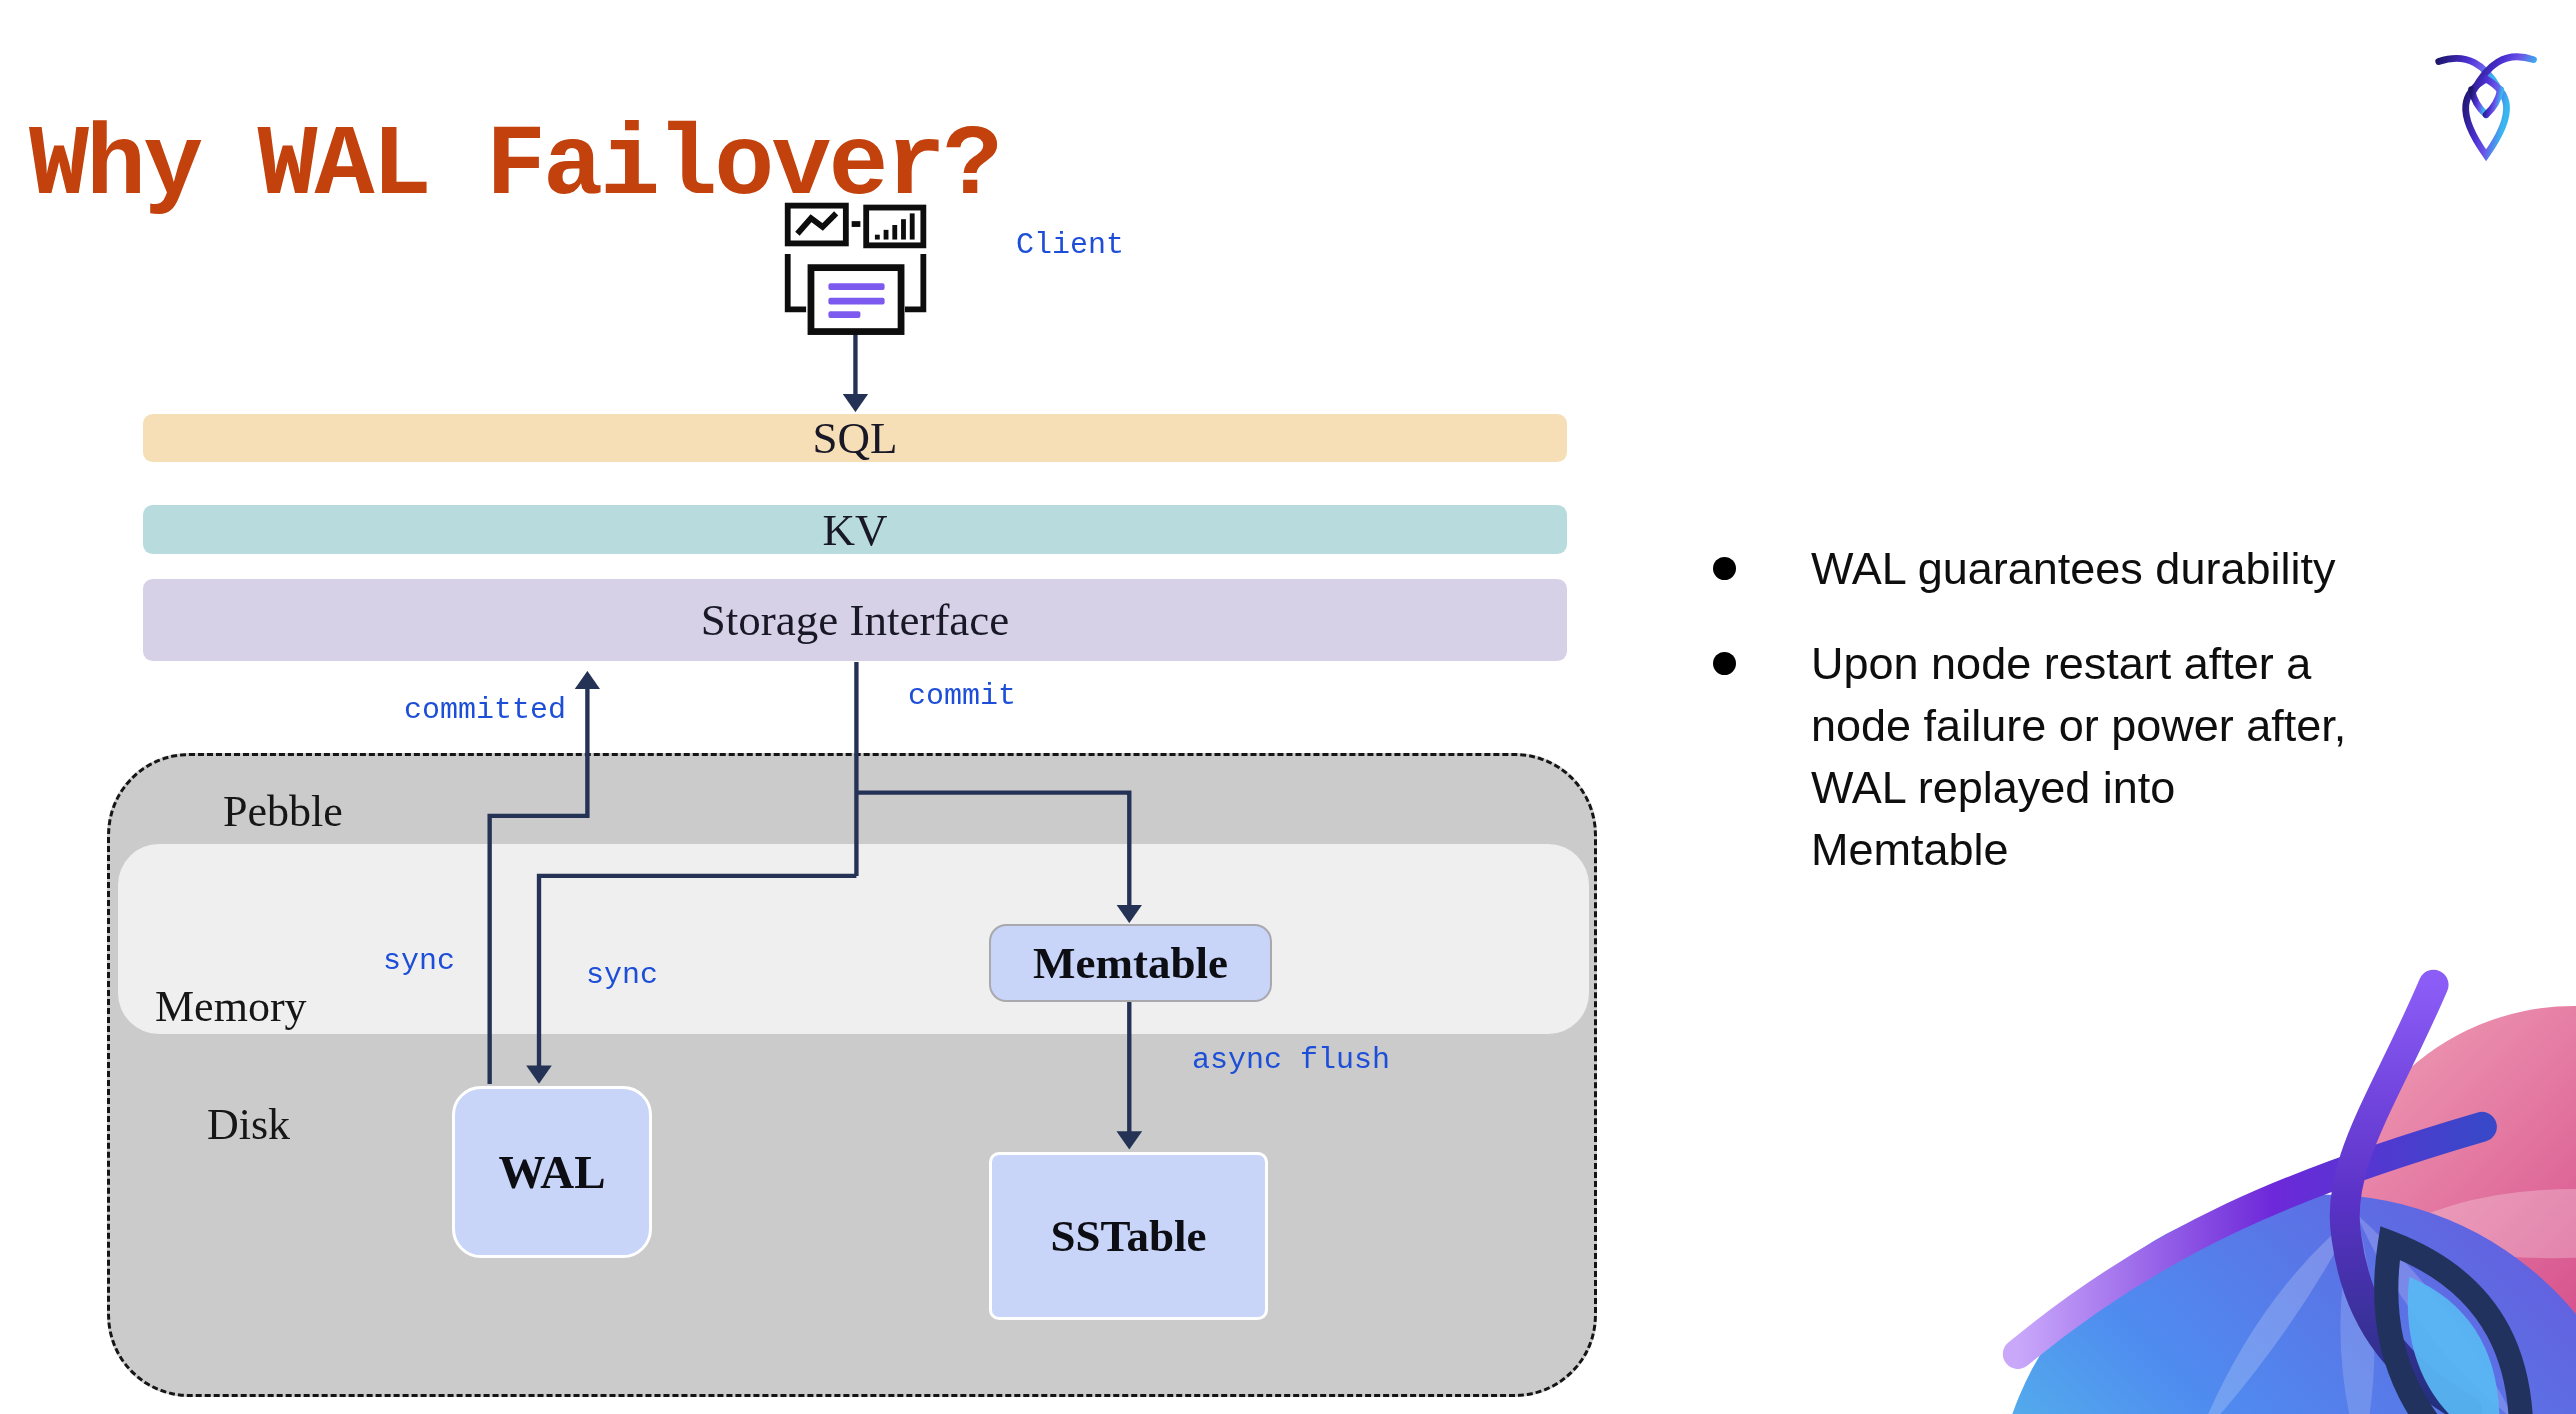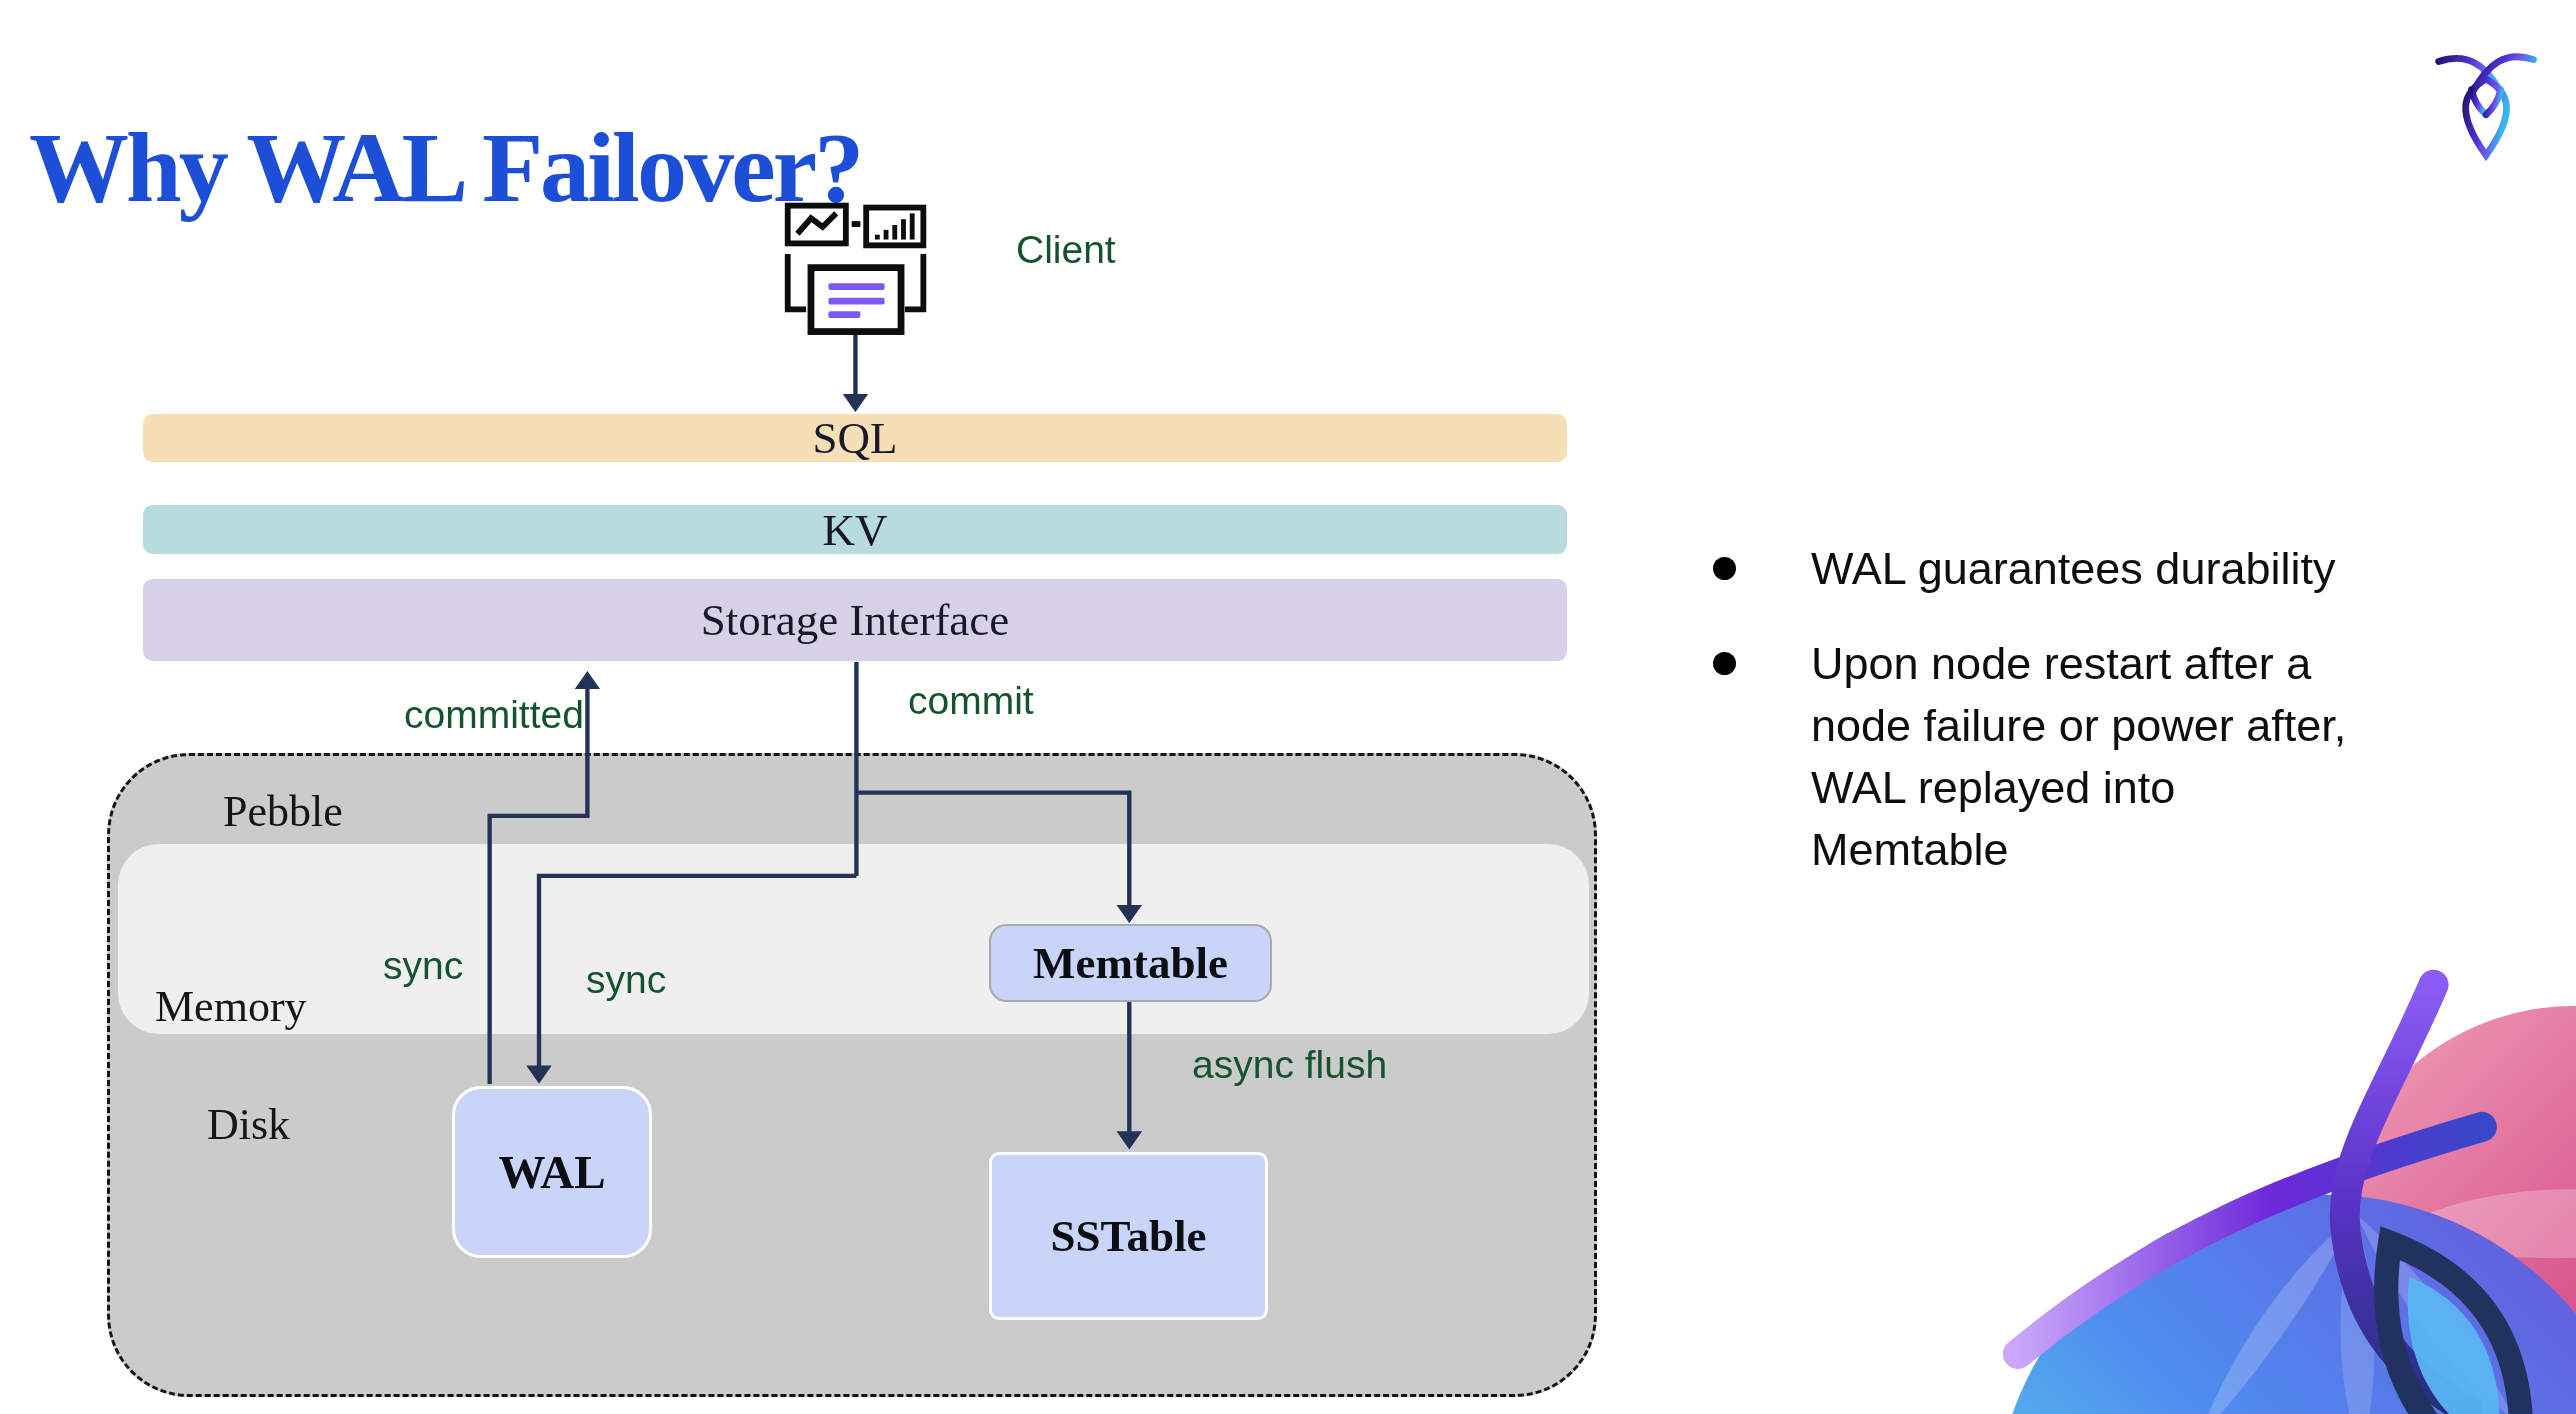--- a/index.html
+++ b/index.html
@@ -13,26 +13,26 @@
     color: #111111;
   }
   .abs { position: absolute; }
 
   
   .title {
     left: 29px; top: 43px;
     font-size: 100px;
     font-weight: 900;
     letter-spacing: -2.9px;
-    color: #1d4ed8;
-    font-family: Liberation Serif, serif;
-  }
-
-  
-  .sans-label { font-size: 39px; color: #14532d; font-family: Liberation Sans, sans-serif; }
+    color: #c2410c;
+    font-family: Liberation Mono, monospace;
+  }
+
+  
+  .sans-label { font-size: 30px; color: #1d4ed8; font-family: Liberation Mono, monospace; }
   .client-label { left: 1016px; top: 228px; }
 
   
   .layer {
     left: 143px; width: 1424px;
     border-radius: 9.7px;
     display: flex; align-items: center; justify-content: center;
     font-family: "Liberation Serif", "DejaVu Serif", serif;
     font-size: 45px; color: #181826;
     z-index: 4;

